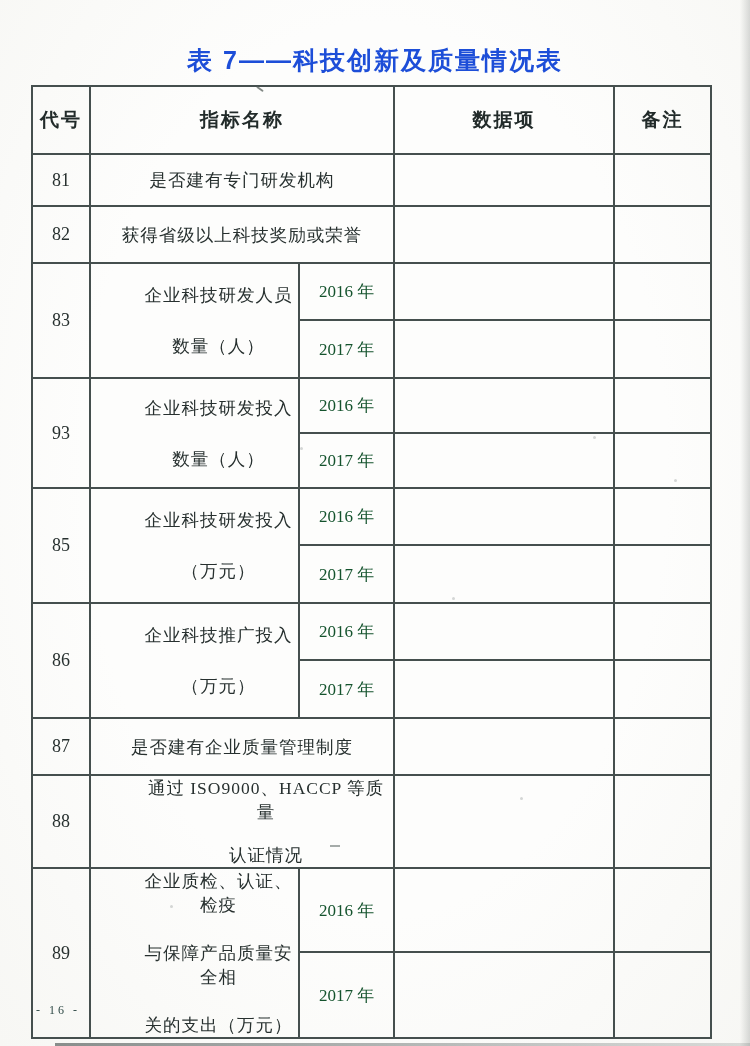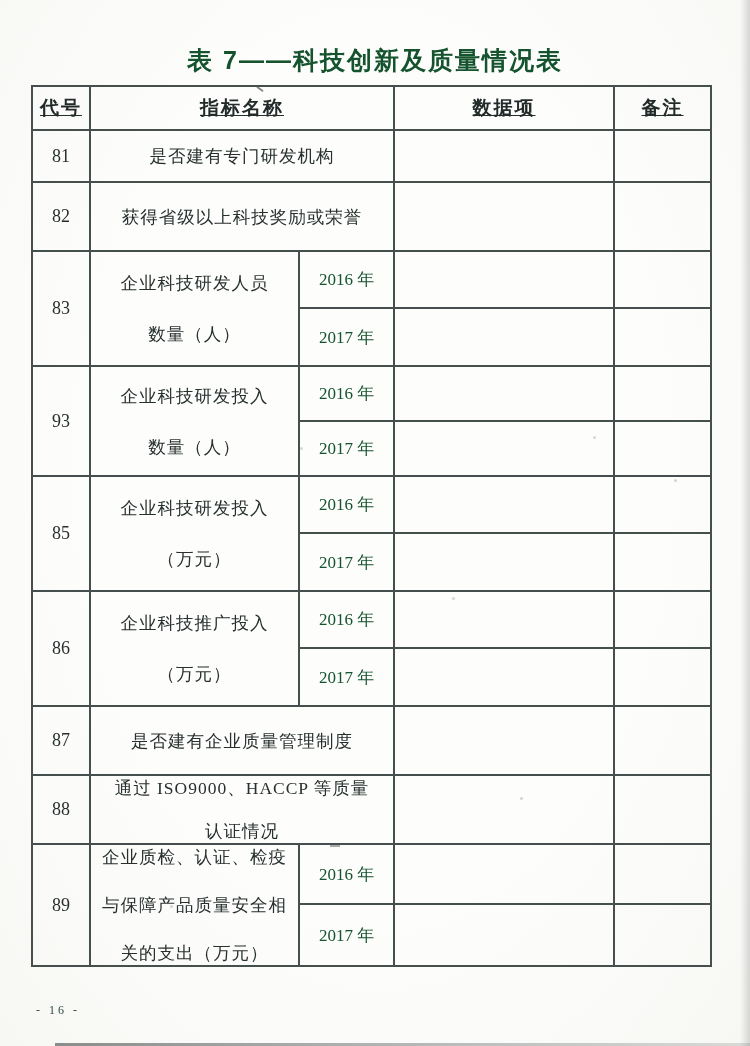--- a/index.html
+++ b/index.html
@@ -5,44 +5,44 @@
   html,body{margin:0;padding:0;}
   body{
     width:750px;height:1046px;position:relative;overflow:hidden;
     background:radial-gradient(ellipse at 50% 45%, #fdfdfc 55%, #f7f7f4 100%);
     font-family:"Liberation Serif","DejaVu Serif",serif;
     color:#262f2e;
   }
   .page-title{
     position:absolute;top:44px;left:0;width:100%;
     text-align:center;font-size:25px;font-weight:bold;
-    letter-spacing:2px;color:#14532d;
+    letter-spacing:2px;color:#1d4ed8;
     font-family:"Liberation Sans","DejaVu Sans",sans-serif;
   }
   table.doc-table{
     position:absolute;left:31px;top:85px;
     width:679px;table-layout:fixed;border-collapse:collapse;
   }
   .doc-table td,.doc-table th{
     border:2px solid #454f4e;
     text-align:center;vertical-align:middle;
     padding:0;overflow:hidden;
   }
   .doc-table th{
     font-family:"Liberation Sans","DejaVu Sans",sans-serif;
     font-weight:bold;font-size:19px;letter-spacing:2px;color:#222b2a;
   }
   .code-cell{font-size:18px;color:#27302f;}
   .label-cell{font-size:17.5px;letter-spacing:1px;color:#27302f;}
   .year-cell{font-size:17px;color:#14532d;}
-  .stack{display:flex;flex-direction:column;align-items:center;justify-content:flex-end;height:100%;}
+  .stack{display:flex;flex-direction:column;align-items:center;justify-content:flex-end;height:100%;margin-left:48px;}
   .gap-wide{gap:27px;}
   .gap-mid{gap:19px;}
   .gap-n3{gap:24px;}
-  tr.h52{height:44px;text-decoration:underline;} tr.h70{height:52px;} tr.h65{height:69px;}
+  tr.h52{height:68px;} tr.h70{height:52px;} tr.h65{height:57px;}
   tr.h57{height:57px;} tr.h58{height:58px;} tr.h55{height:55px;} tr.h59{height:59px;}
   .page-number{
     position:absolute;left:36px;top:1003px;
     font-size:12px;letter-spacing:3px;color:#2f4a47;
   }
   
   .edge-right{
     position:absolute;top:0;right:0;width:10px;height:1046px;
     background:linear-gradient(to right, rgba(90,96,95,0) 0%, rgba(90,96,95,0.22) 100%);
   }

